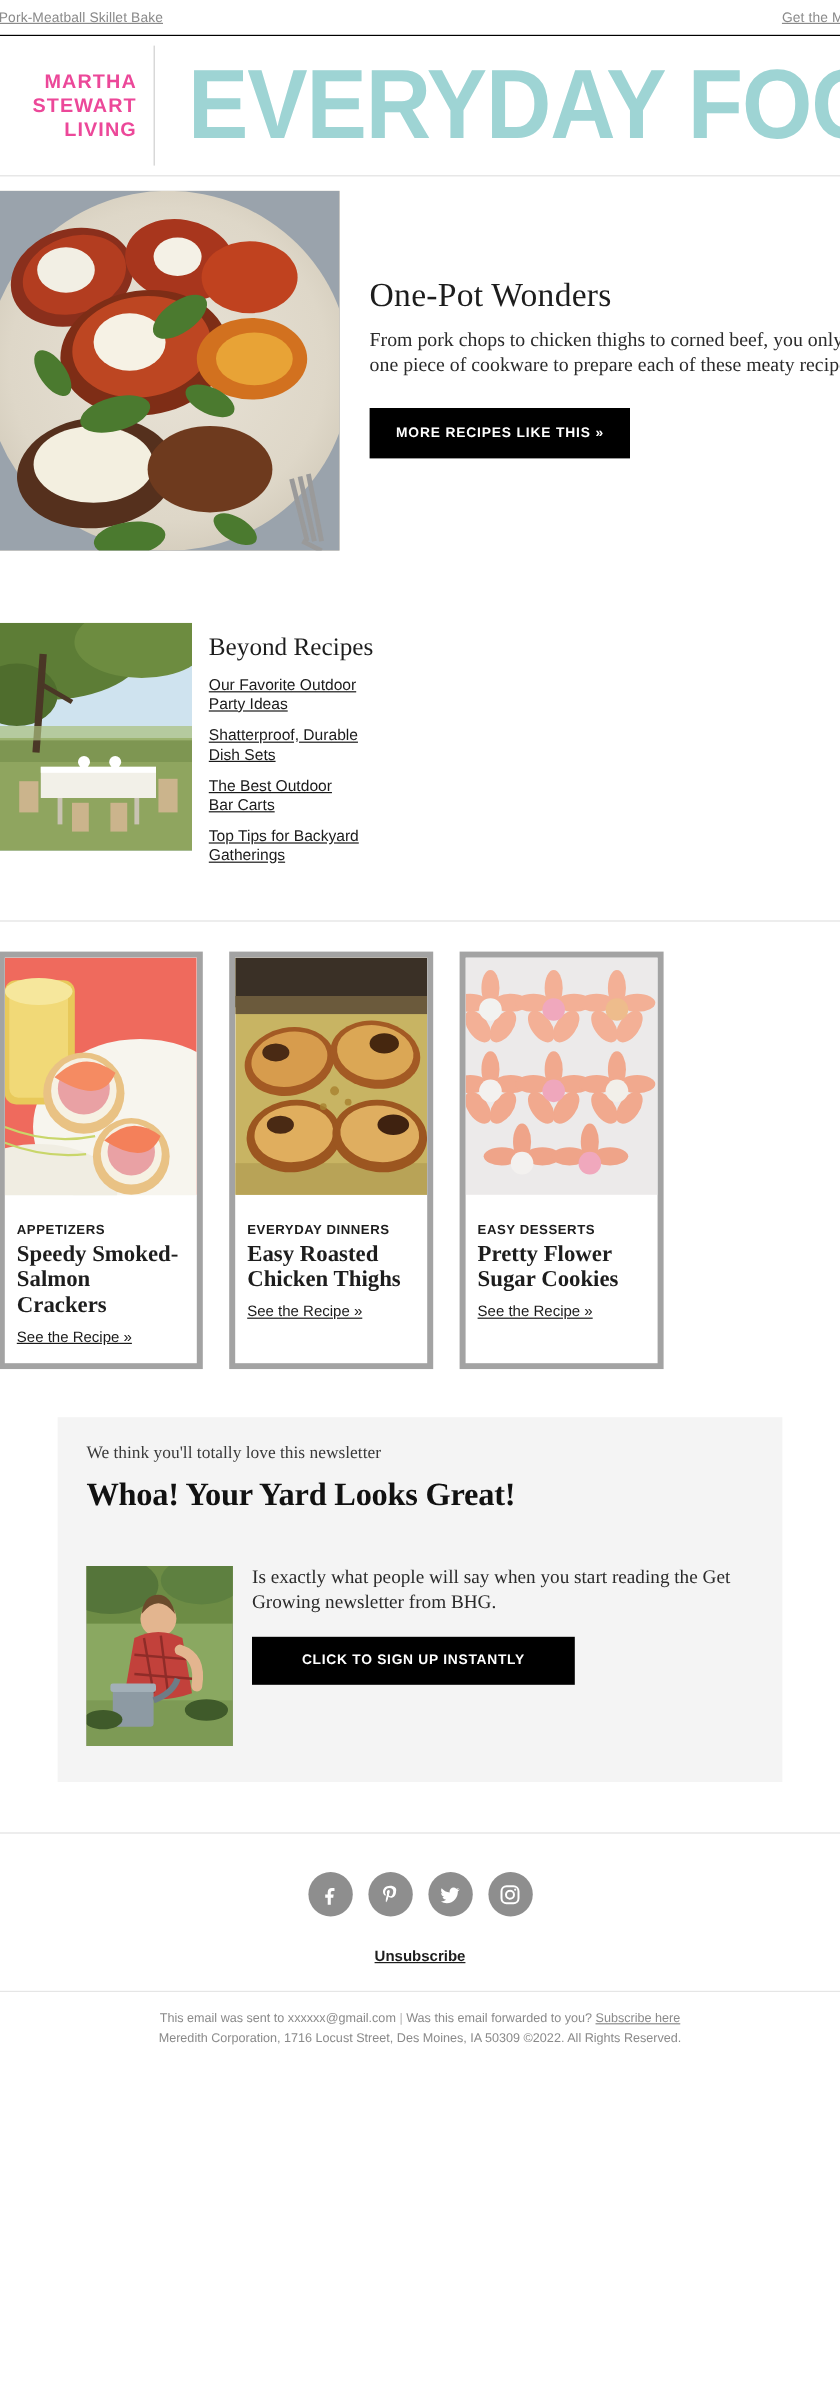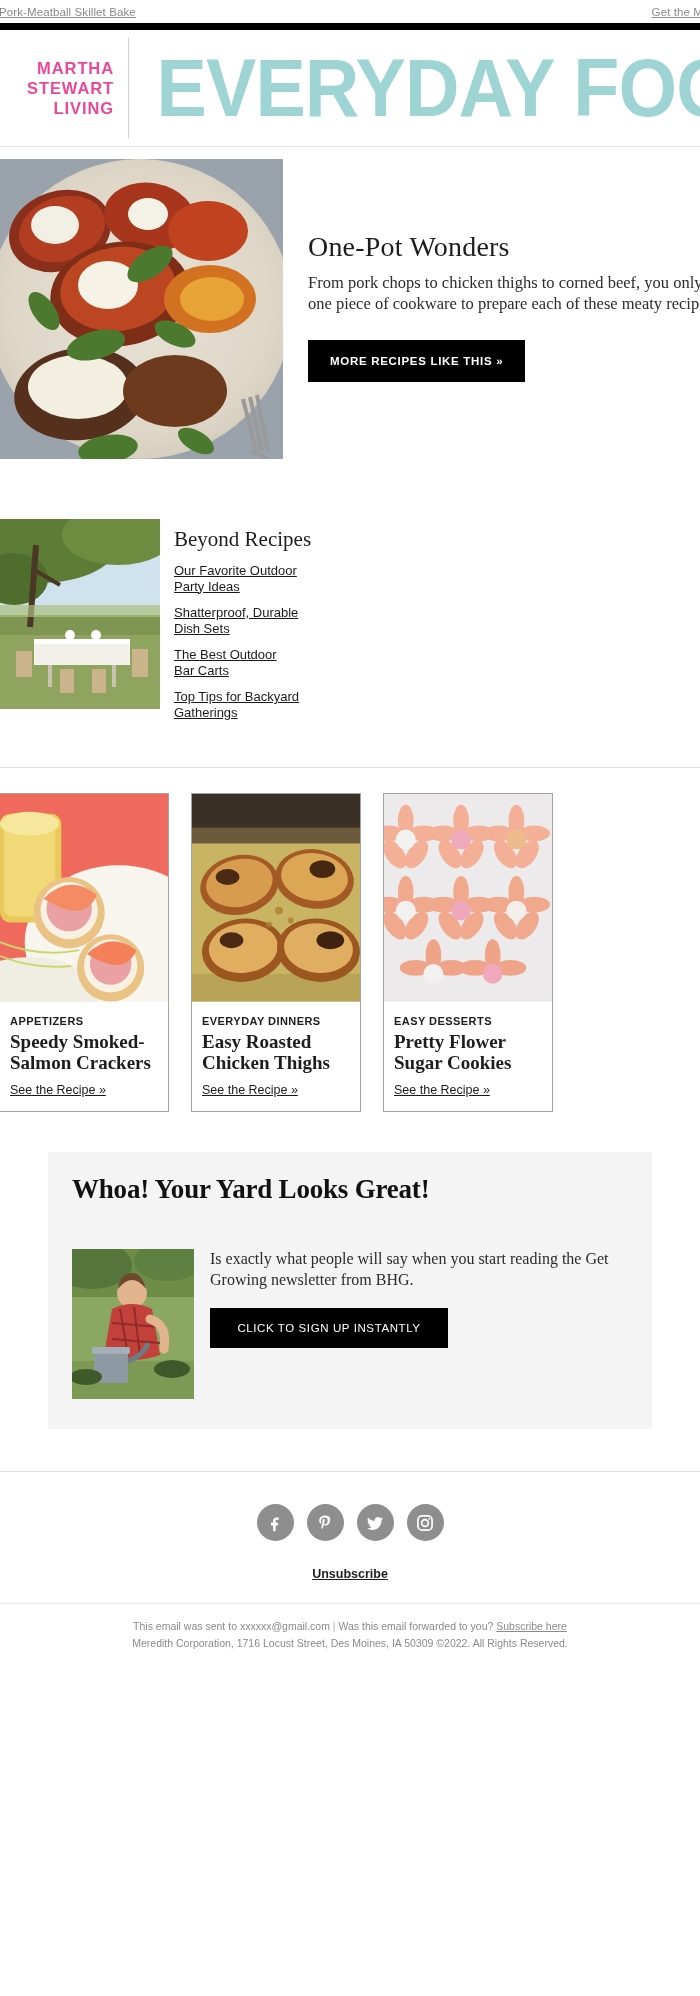--- a/index.html
+++ b/index.html
@@ -10,21 +10,21 @@
     font-family:"Liberation Sans", sans-serif;
     overflow:hidden;
     position:relative;
   }
 
   
   .preheader {
     height:30px;
     display:flex; align-items:center; justify-content:space-between;
     padding:0 2px 0 0;
-    border-bottom:7px solid #000000;
+    border-bottom:1px solid #000000;
     overflow:hidden;
   }
   .preheader a {
     font-size:11.5px; color:#8a8a8a; text-decoration:underline;
     white-space:nowrap; letter-spacing:.1px;
   }
   .ph-left { padding-left:0px; margin-left:-1px; }
   .ph-right { margin-right:-46px; }
 
   
@@ -102,21 +102,21 @@
   }
   .beyond-link {
     display:block; font-size:13px; line-height:15.5px; color:#1b1b1b;
     text-decoration:underline; margin-bottom:11px; width:125px;
   }
 
   .sec-divider { height:1px; background:#e2e2e2; margin-top:36px; }
 
   
   .cards { display:flex; gap:22px; padding:25px 0 0 0; overflow:hidden; }
-  .card { width:170px; flex:0 0 170px; border:1px solid #a3a3a3; background:#fff; }
+  .card { width:170px; flex:0 0 170px; border:5px solid #a3a3a3; background:#fff; }
   .card:first-child { margin-left:-1px; }
   .card-img { height:210px; width:100%; overflow:hidden; position:relative; }
   .card-body { padding:11px 10px 13px 10px; }
   .card-cat {
     font-size:11px; font-weight:bold; letter-spacing:.45px;
     color:#1d1d1d; margin-bottom:4px;
   }
   .card-title {
     font-family:"Liberation Serif", serif;
     font-size:19px; line-height:21px; color:#1d1d1d; margin:0 0 7px 0;
@@ -143,22 +143,22 @@
     width:122px; height:150px; flex:0 0 122px;
     overflow:hidden; position:relative; background:#6f7d55;
   }
   .promo-copy { padding-left:16px; flex:1 1 auto; }
   .promo-p {
     font-family:"Liberation Serif", serif;
     font-size:16px; line-height:20.5px; color:#2b2b2b; margin:0 0 18px 0;
   }
   .promo-btn {
     display:block; background:#000; color:#fff; text-align:center;
-    font-size:11.5px; font-weight:normal; letter-spacing:.6px;
-    padding:14px 10px; text-decoration:none; width:238px;
+    font-size:11.5px; font-weight:bold; letter-spacing:.6px;
+    padding:14px 10px; text-decoration:none; width:269px;
   }
 
   
   .foot-divider { height:1px; background:#e2e2e2; margin-top:42px; }
   .social { display:flex; justify-content:center; gap:13px; padding:32px 0 26px 0; }
   .soc {
     width:37px; height:37px; border-radius:50%; background:#8e8e8e;
     display:flex; align-items:center; justify-content:center;
   }
   .soc svg { display:block; }
@@ -434,20 +434,21 @@
     </div>
     <div class="card-body">
       <div class="card-cat">EASY DESSERTS</div>
       <h4 class="card-title">Pretty Flower Sugar Cookies</h4>
       <a class="card-link" href="#">See the Recipe »</a>
     </div>
   </div>
 </div>
 
 <div class="promo">
+  <p class="promo-kicker">We think you'll totally love this newsletter</p>
   <h3 class="promo-h">Whoa! Your Yard Looks Great!</h3>
   <div class="promo-row">
     <div class="promo-img">
       <svg class="ph" viewBox="0 0 122 150" preserveAspectRatio="none">
         <rect width="122" height="150" fill="#8aa861"></rect>
         <rect width="122" height="48" fill="#6d8c45"></rect>
         <ellipse cx="20" cy="16" rx="40" ry="24" fill="#55753a"></ellipse>
         <ellipse cx="96" cy="12" rx="34" ry="20" fill="#5e8040"></ellipse>
         <rect y="112" width="122" height="38" fill="#7d9a55"></rect>
         <circle cx="60" cy="44" r="15" fill="#e3b58f"></circle>

